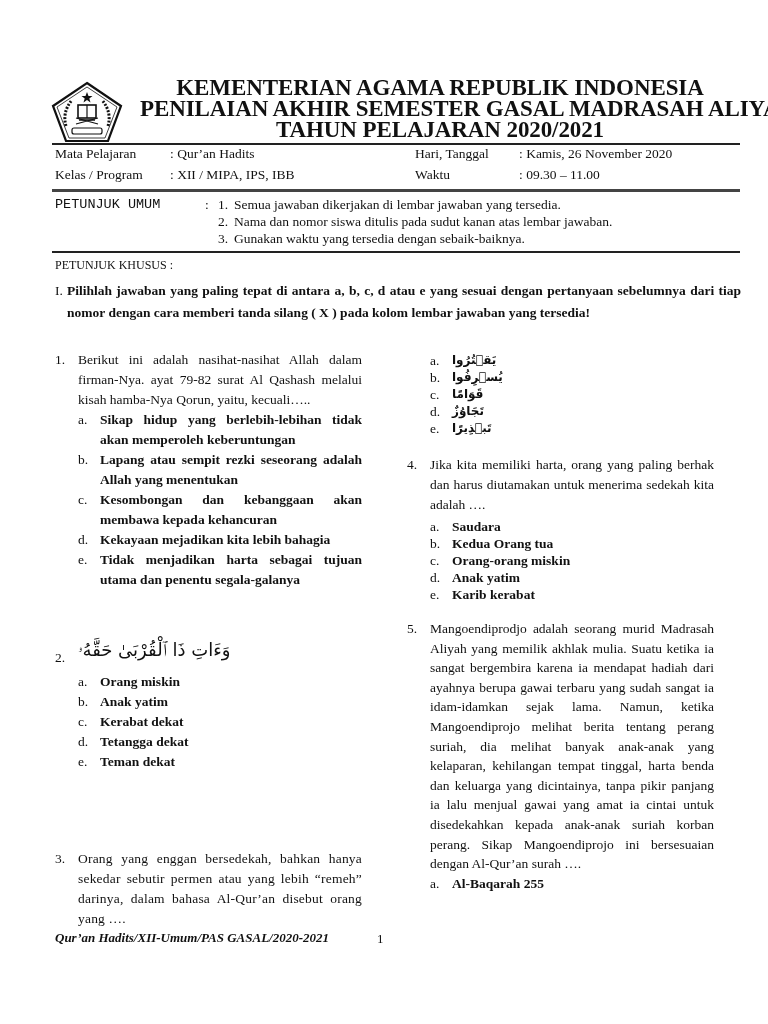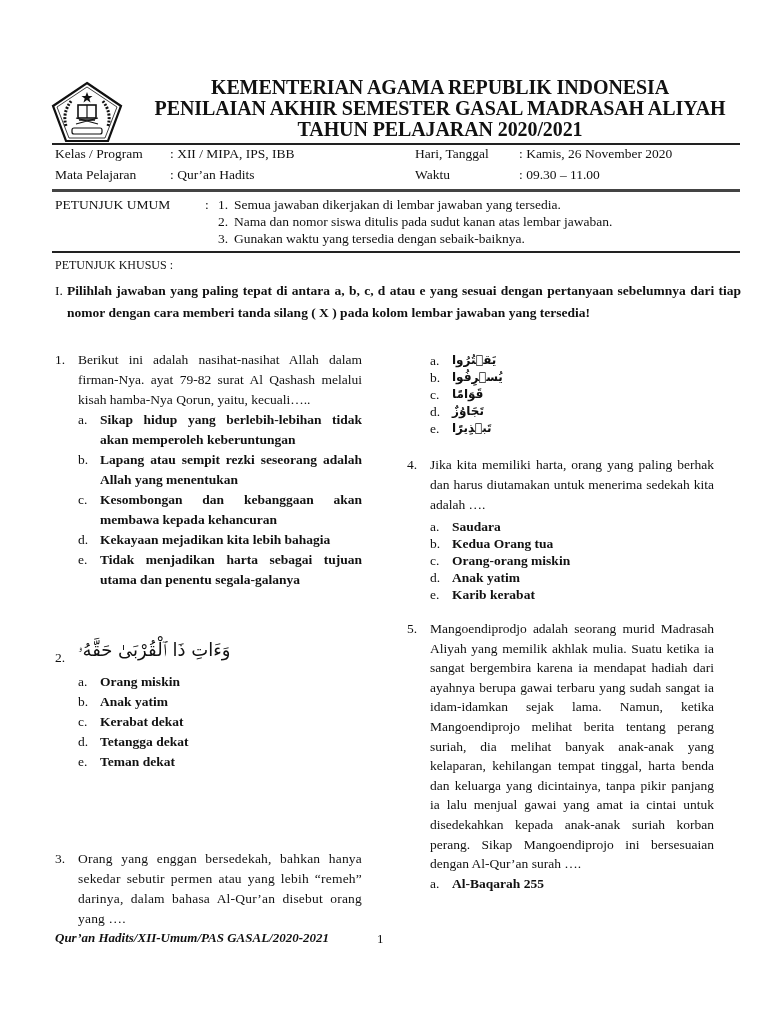--- a/index.html
+++ b/index.html
@@ -3,37 +3,37 @@
 <meta charset="utf-8">
 <style>
   html, body { margin: 0; padding: 0; background: #ffffff; }
   body { width: 768px; height: 1024px; position: relative; overflow: hidden;
          font-family: "Liberation Serif", "DejaVu Serif", serif; color: #111; }
   .page { position: absolute; left: 0; top: 0; width: 768px; height: 1024px; }
 
   
   .logo { position: absolute; left: 50px; top: 80px; width: 74px; height: 64px; }
   .title-block { position: absolute; left: 140px; top: 77px; width: 600px; text-align: center;
-                 font-weight: bold; font-size: 20px; line-height: 21px; letter-spacing: -0.1px; }
+                 font-weight: bold; font-size: 23px; line-height: 21px; letter-spacing: -0.1px; }
   .title-block div { white-space: nowrap; }
 
   .rule { position: absolute; left: 52px; width: 688px; background: #222; }
   .rule-top { top: 143px; height: 2px; }
   .rule-mid { top: 189px; height: 3px; background: #444; }
   .rule-gen { top: 251px; height: 1.5px; }
 
   .info { position: absolute; font-size: 13.5px; line-height: 21px; white-space: nowrap; }
   .info-left { left: 55px; top: 143px; }
   .info-right { left: 415px; top: 143px; }
   .info .row { display: flex; }
   .info-left .lbl { width: 115px; }
   .info-right .lbl { width: 104px; }
 
   .umum { position: absolute; left: 55px; top: 196px; font-size: 13.5px; line-height: 17px; width: 690px; }
-  .umum .lbl { position: absolute; left: 0; top: 0; }
+  .umum .lbl { position: absolute; left: 0; top: 0; font-family: Liberation Mono, monospace; }
   .umum .colon { position: absolute; left: 150px; top: 0; }
   .umum ol { position: absolute; left: 163px; top: 0; margin: 0; padding: 0; list-style: none; white-space: nowrap; }
   .umum li span.n { display: inline-block; width: 16px; }
 
   .khusus { position: absolute; left: 55px; top: 258px; font-size: 12px; }
   .instr { position: absolute; left: 55px; top: 280px; width: 686px; font-size: 13.5px; line-height: 21.5px; }
   .instr .num { position: absolute; left: 0; top: 0; }
   .instr .txt { margin-left: 12px; text-align: justify; text-align-last: left; font-weight: bold; }
 
   
@@ -78,26 +78,26 @@
   <div class="title-block">
     <div>KEMENTERIAN AGAMA REPUBLIK INDONESIA</div>
     <div>PENILAIAN AKHIR SEMESTER GASAL MADRASAH ALIYAH</div>
     <div>TAHUN PELAJARAN 2020/2021</div>
   </div>
 
   <div class="rule rule-top"></div>
 
   <div class="info info-left">
     <div class="row">
+      <span class="lbl">Mata Pelajaran</span>
+      <span>:  Qur’an Hadits</span>
+    </div>
+    <div class="row">
       <span class="lbl">Kelas / Program</span>
       <span>: XII / MIPA, IPS, IBB</span>
-    </div>
-    <div class="row">
-      <span class="lbl">Mata Pelajaran</span>
-      <span>:  Qur’an Hadits</span>
     </div>
   </div>
   <div class="info info-right">
     <div class="row">
       <span class="lbl">Hari, Tanggal</span>
       <span>: Kamis, 26 November 2020</span>
     </div>
     <div class="row">
       <span class="lbl">Waktu</span>
       <span>: 09.30 – 11.00</span>

